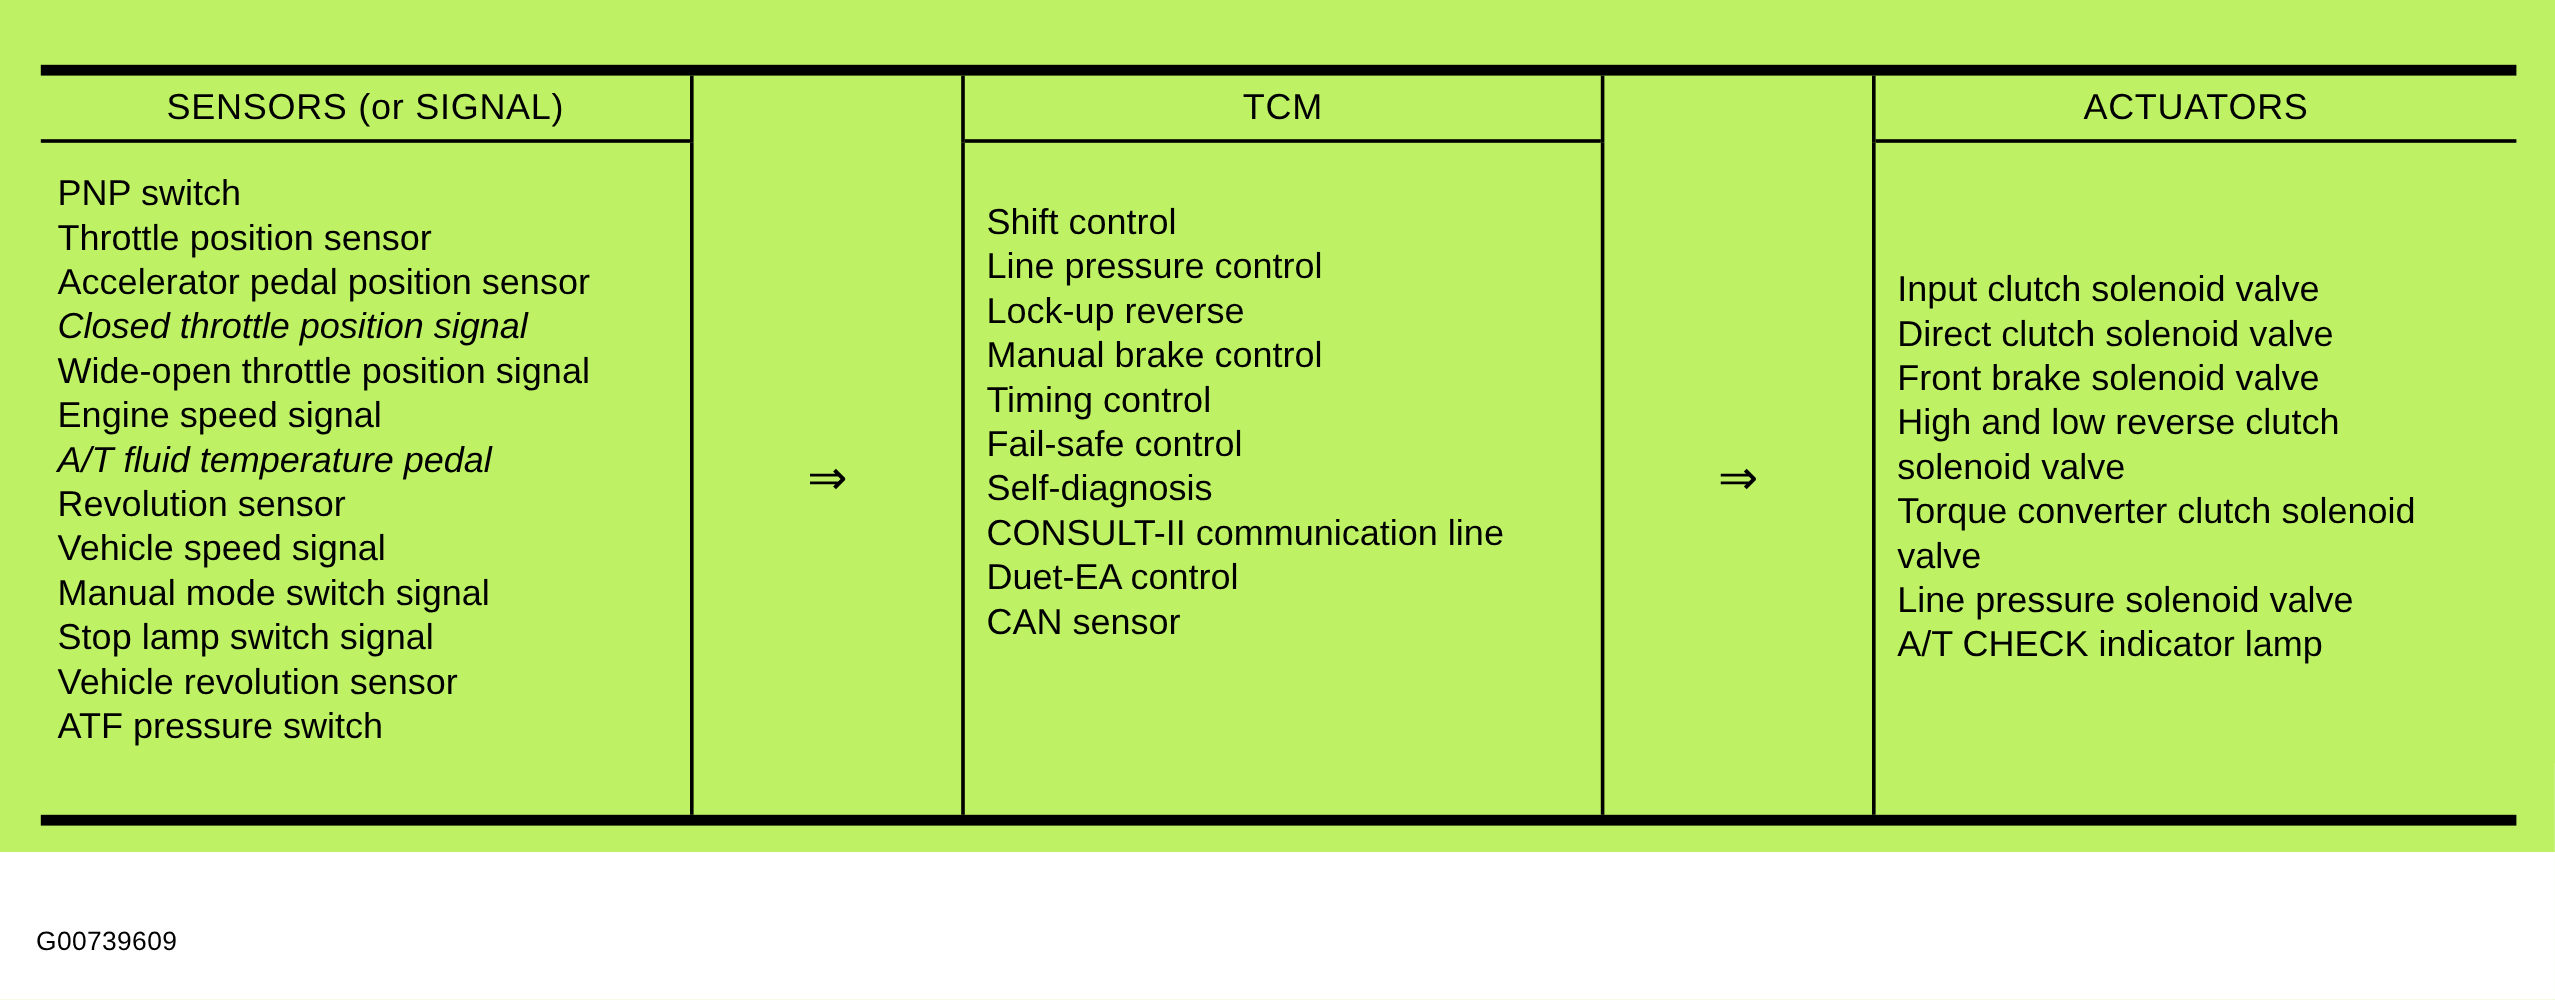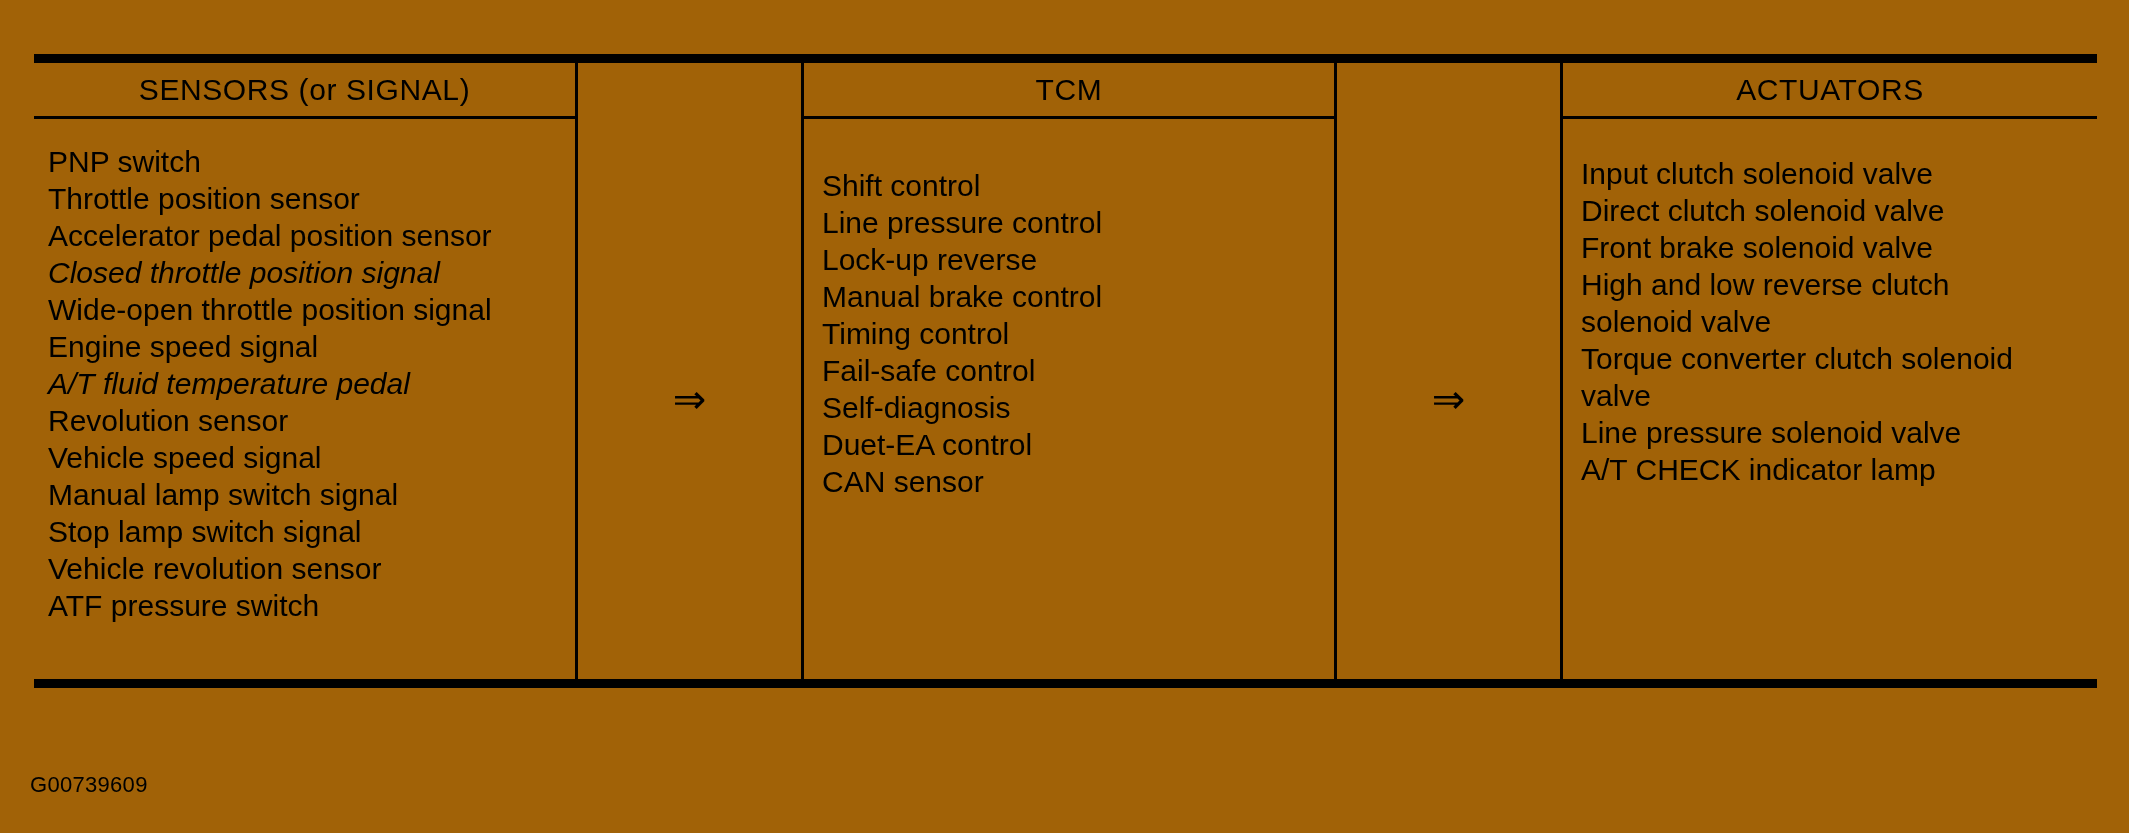--- a/index.html
+++ b/index.html
@@ -12,22 +12,22 @@
     width: 2129px;
     height: 833px;
     font-family: "Liberation Sans", sans-serif;
     color: #000000;
     overflow: hidden;
   }
 
   .sheet {
     position: relative;
     width: 2129px;
-    height: 833px;
-    background: #a16207;
+    height: 710px;
+    background: #bef264;
   }
 
   
   .diagram {
     position: absolute;
     left: 34px;
     top: 54px;
     width: 2063px;
   }
 
@@ -106,21 +106,21 @@
     font-style: italic;
   }
 
   .list-sensors {
     padding: 24px 0 0 14px;
   }
   .list-tcm {
     padding: 48px 0 0 18px;
   }
   .list-actuators {
-    padding: 36px 0 0 18px;
+    padding: 104px 0 0 18px;
   }
 
   
   .arrow {
     font-size: 40px;
     line-height: 1;
     margin-top: 0;
   }
 
   .arrow-cell-inner {
@@ -182,21 +182,21 @@
         <ul class="list list-sensors" id="list-sensors">
             <li>PNP switch</li>
             <li>Throttle position sensor</li>
             <li>Accelerator pedal position sensor</li>
             <li class="italic">Closed throttle position signal</li>
             <li>Wide-open throttle position signal</li>
             <li>Engine speed signal</li>
             <li class="italic">A/T fluid temperature pedal</li>
             <li>Revolution sensor</li>
             <li>Vehicle speed signal</li>
-            <li>Manual lamp switch signal</li>
+            <li>Manual mode switch signal</li>
             <li>Stop lamp switch signal</li>
             <li>Vehicle revolution sensor</li>
             <li>ATF pressure switch</li>
           </ul>
       </div>
 
       <div class="col col-arrow body-cell">
         <div class="arrow-cell-inner">
           <span class="arrow">⇒</span>
         </div>
@@ -204,20 +204,21 @@
 
       <div class="col col-tcm body-cell">
         <ul class="list list-tcm" id="list-tcm">
             <li>Shift control</li>
             <li>Line pressure control</li>
             <li>Lock-up reverse</li>
             <li>Manual brake control</li>
             <li>Timing control</li>
             <li>Fail-safe control</li>
             <li>Self-diagnosis</li>
+            <li>CONSULT-II communication line</li>
             <li>Duet-EA control</li>
             <li>CAN sensor</li>
           </ul>
       </div>
 
       <div class="col col-arrow body-cell">
         <div class="arrow-cell-inner">
           <span class="arrow">⇒</span>
         </div>
       </div>

